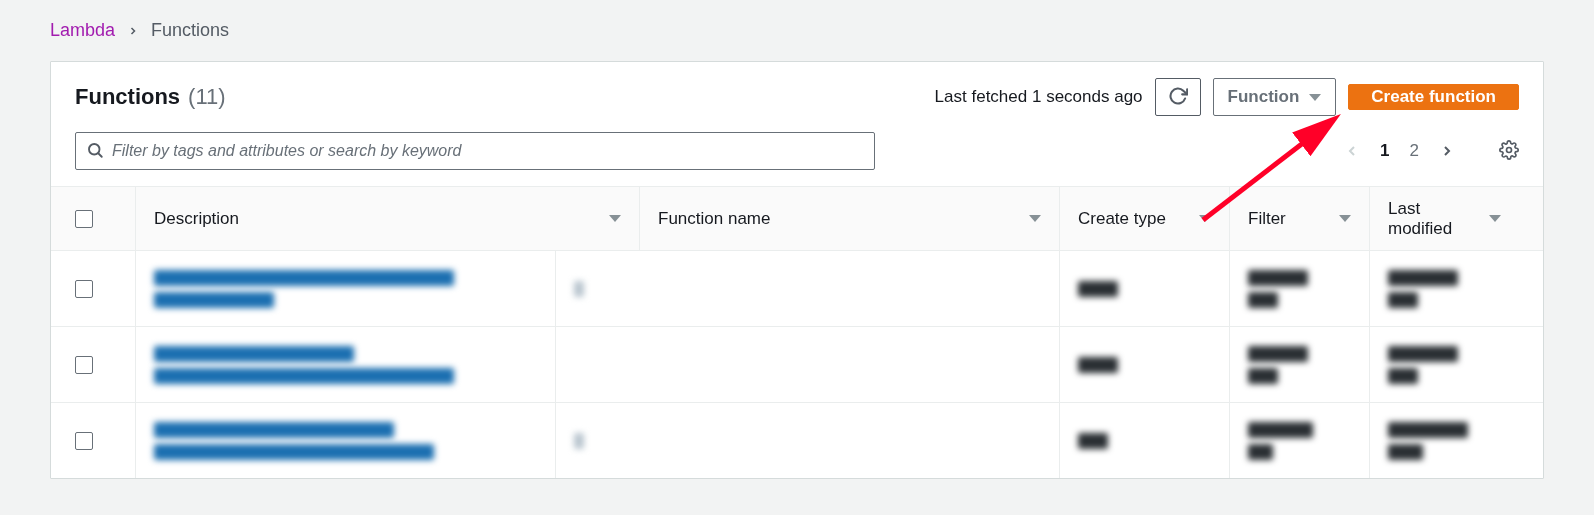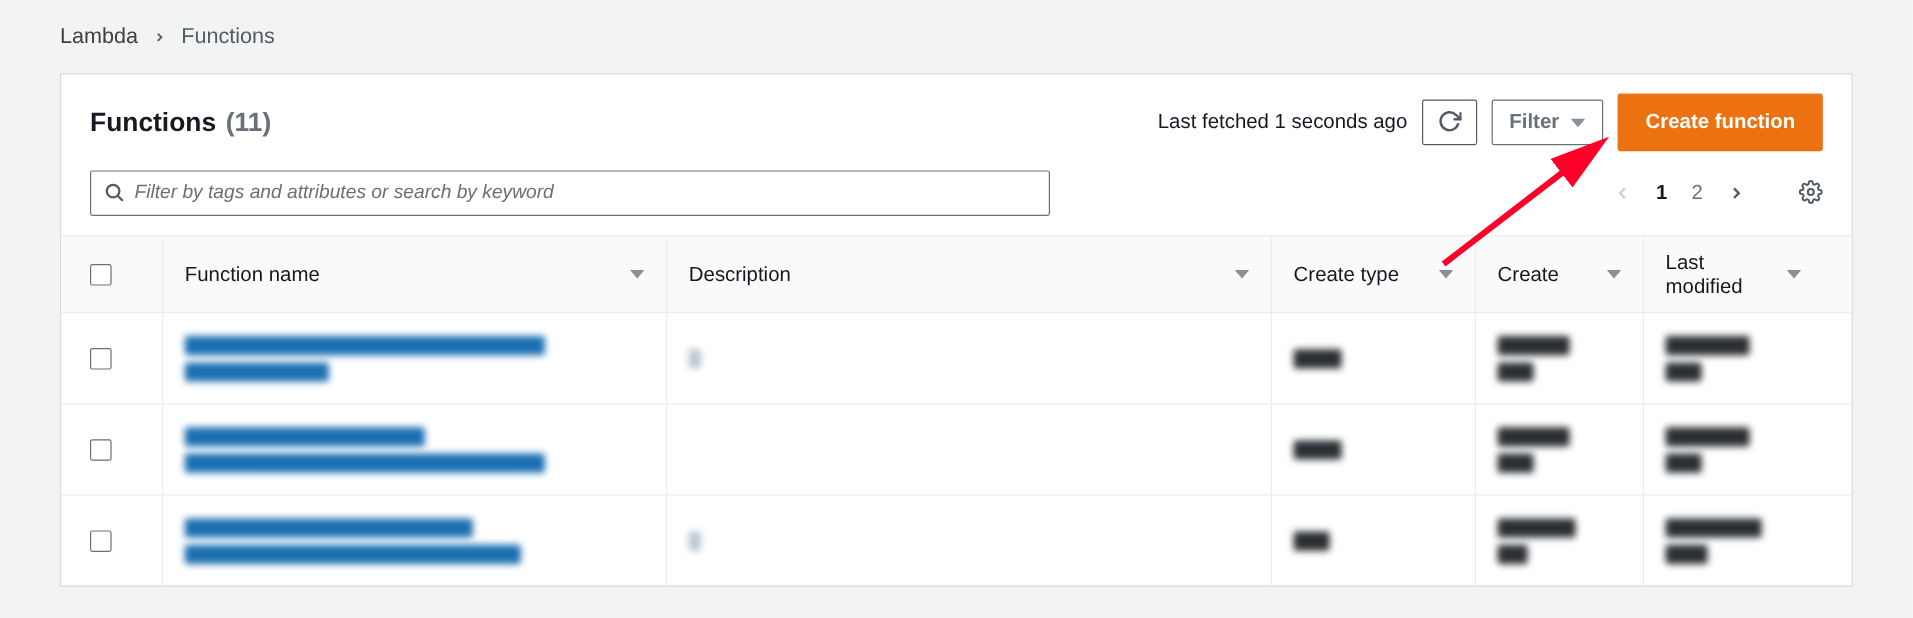--- a/index.html
+++ b/index.html
@@ -15,21 +15,21 @@
     }
 
     .breadcrumb {
       display: flex;
       align-items: center;
       gap: 12px;
       margin-bottom: 20px;
       font-size: 18px;
     }
     .breadcrumb a {
-      color: #404040;
+      color: #a21caf;
       text-decoration: none;
     }
     .breadcrumb .chevron {
       color: #687078;
       display: flex;
       align-items: center;
     }
     .breadcrumb .current {
       color: #545b64;
     }
@@ -51,21 +51,21 @@
       align-items: baseline;
       gap: 8px;
     }
     .title-group h1 {
       font-size: 22px;
       font-weight: 700;
     }
     .title-group .count {
       font-size: 22px;
       color: #687078;
-      font-weight: 700;
+      font-weight: 400;
     }
 
     .header-spacer { flex: 1; }
 
     .last-fetched {
       color: #16191f;
       font-size: 17px;
       margin-right: 12px;
     }
 
@@ -99,21 +99,21 @@
       cursor: pointer;
     }
     .dropdown-btn .caret {
       width: 0; height: 0;
       border-left: 6px solid transparent;
       border-right: 6px solid transparent;
       border-top: 7px solid #879196;
     }
 
     .primary-btn {
-      height: 48px;
+      height: 26px;
       background: #ec7211;
       color: #fff;
       border: 1px solid #ec7211;
       border-radius: 2px;
       padding: 0 22px;
       font-size: 17px;
       font-weight: 600;
       cursor: pointer;
     }
 
@@ -272,21 +272,21 @@
       <span class="last-fetched">Last fetched 1 seconds ago</span>
       <button class="icon-btn">
         <span>
           <svg width="20" height="20" viewBox="0 0 24 24" fill="none" stroke="#545b64" stroke-width="2.5" stroke-linecap="round" stroke-linejoin="round">
               <polyline points="23 4 23 10 17 10"></polyline>
               <path d="M20.49 15a9 9 0 1 1-2.12-9.36L23 10"></path>
             </svg>
         </span>
       </button>
       <button class="dropdown-btn">
-        <span>Filter</span>
+        <span>Function</span>
         <span class="caret"></span>
       </button>
       <button class="primary-btn">Create function</button>
     </div>
 
     <svg class="arrow-anno" style="top:48px; right:190px;" width="160" height="120">
       <defs>
         <marker id="arrhd" markerWidth="10" markerHeight="10" refX="8" refY="3" orient="auto">
           <polygon points="0 0, 10 3, 0 6" fill="#ff0028"></polygon>
         </marker>
@@ -327,34 +327,34 @@
           </span>
         </span>
       </div>
     </div>
 
     <div class="tbl">
       <div class="thead">
         <div class="cell col-check">
           <span class="chk"></span>
         </div>
+        <div class="cell col-desc">
+          <span class="th-label">Description</span>
+          <span class="sort-caret"></span>
+        </div>
         <div class="cell col-name">
           <span class="th-label">Function name</span>
           <span class="sort-caret"></span>
         </div>
-        <div class="cell col-desc">
-          <span class="th-label">Description</span>
-          <span class="sort-caret"></span>
-        </div>
         <div class="cell col-pkg">
           <span class="th-label">Create type</span>
           <span class="sort-caret"></span>
         </div>
         <div class="cell col-run">
-          <span class="th-label">Create</span>
+          <span class="th-label">Filter</span>
           <span class="sort-caret"></span>
         </div>
         <div class="cell col-mod">
           <span class="th-label">Last modified</span>
           <span class="sort-caret"></span>
         </div>
       </div>
 
       <div class="trow">
         <div class="cell col-check">

